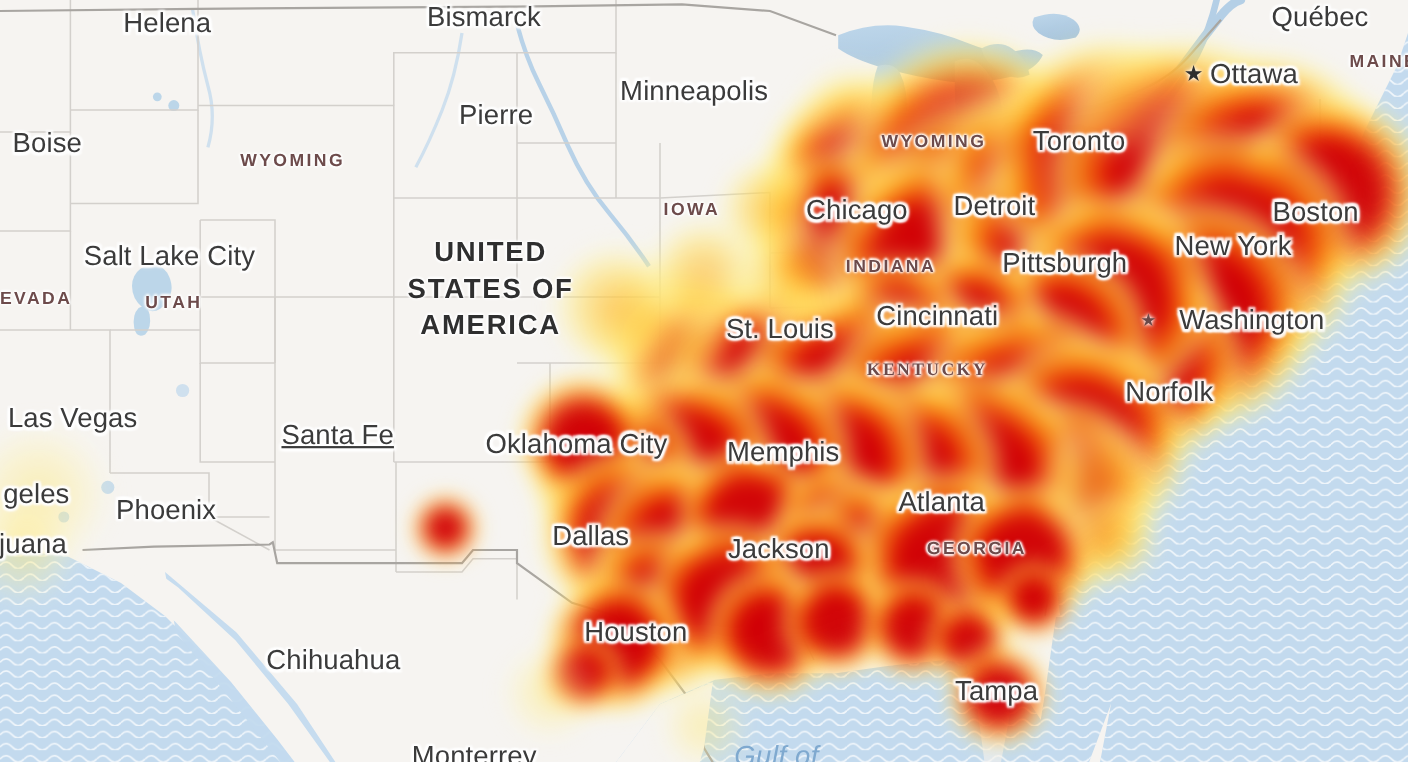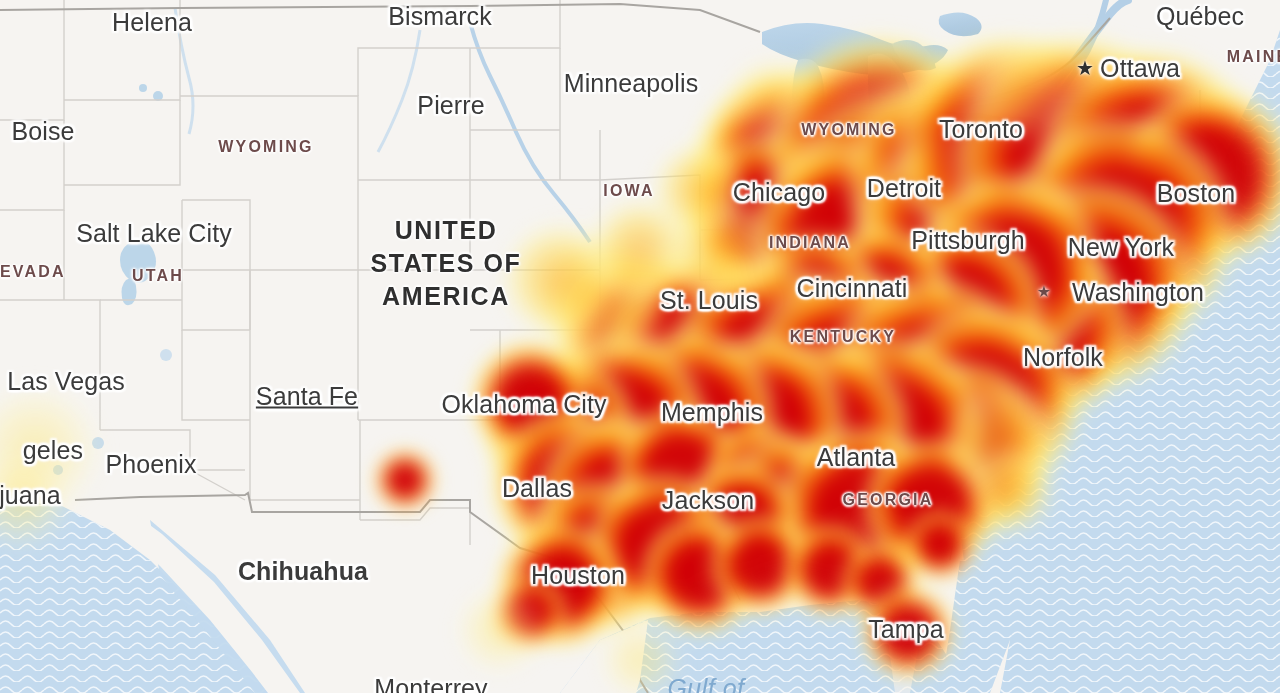--- a/index.html
+++ b/index.html
@@ -371,54 +371,54 @@
         <div class="capital-star" style="left: 1085px; top: 68px;">★</div>
         <div class="capital-star dim" style="left: 1044px; top: 292px;">★</div>
       </div>
     <div id="states-container">
         <div class="lbl state" style="left: 266px; top: 147px;">WYOMING</div>
         <div class="lbl state" style="left: 158px; top: 276px;">UTAH</div>
         <div class="lbl state" style="left: 26px; top: 272px;">NEVADA</div>
         <div class="lbl state" style="left: 629px; top: 191px;">IOWA</div>
         <div class="lbl state" style="left: 849px; top: 130px;">WYOMING</div>
         <div class="lbl state" style="left: 810px; top: 243px;">INDIANA</div>
-        <div class="lbl state" style="left: 843px; top: 337px;">KENTUCKY</div>
+        <div class="lbl state" style="left: 843px; top: 337px; font-family: Liberation Serif, serif;">KENTUCKY</div>
         <div class="lbl state" style="left: 888px; top: 500px; text-align: right;">GEORGIA</div>
         <div class="lbl state" style="left: 1258px; top: 57px;">MAINE</div>
       </div>
     <div id="cities-container">
         <div class="lbl city" style="left: 152px; top: 22px;">Helena</div>
         <div class="lbl city" style="left: 440px; top: 16px;">Bismarck</div>
         <div class="lbl city" style="left: 43px; top: 131px;">Boise</div>
         <div class="lbl city" style="left: 451px; top: 105px;">Pierre</div>
         <div class="lbl city" style="left: 631px; top: 83px;">Minneapolis</div>
         <div class="lbl city" style="left: 154px; top: 233px;">Salt Lake City</div>
         <div class="lbl city" style="left: 66px; top: 381px;">Las Vegas</div>
         <div class="lbl city" style="left: 307px; top: 396px; text-decoration: underline;">Santa Fe</div>
-        <div class="lbl city" style="left: 33px; top: 450px; margin-left: 20px;">geles</div>
+        <div class="lbl city" style="left: 33px; top: 450px;">geles</div>
         <div class="lbl city" style="left: 151px; top: 464px;">Phoenix</div>
         <div class="lbl city" style="left: 30px; top: 495px;">juana</div>
-        <div class="lbl city" style="left: 303px; top: 571px; font-weight: bold;">Chihuahua</div>
+        <div class="lbl city" style="left: 303px; top: 601px;">Chihuahua</div>
         <div class="lbl city" style="left: 431px; top: 688px;">Monterrey</div>
         <div class="lbl city" style="left: 524px; top: 404px;">Oklahoma City</div>
         <div class="lbl city" style="left: 537px; top: 488px;">Dallas</div>
         <div class="lbl city" style="left: 578px; top: 575px;">Houston</div>
         <div class="lbl city" style="left: 712px; top: 412px;">Memphis</div>
         <div class="lbl city" style="left: 708px; top: 500px;">Jackson</div>
         <div class="lbl city" style="left: 709px; top: 300px;">St. Louis</div>
         <div class="lbl city" style="left: 779px; top: 192px;">Chicago</div>
         <div class="lbl city" style="left: 890px; top: 188px; padding-left: 28px;">Detroit</div>
         <div class="lbl city" style="left: 981px; top: 129px;">Toronto</div>
         <div class="lbl city" style="left: 852px; top: 288px;">Cincinnati</div>
         <div class="lbl city" style="left: 968px; top: 240px;">Pittsburgh</div>
         <div class="lbl city" style="left: 856px; top: 457px;">Atlanta</div>
         <div class="lbl city" style="left: 906px; top: 629px;">Tampa</div>
         <div class="lbl city" style="left: 1063px; top: 357px;">Norfolk</div>
         <div class="lbl city" style="left: 1138px; top: 292px;">Washington</div>
-        <div class="lbl city" style="left: 1121px; top: 247px;">New York</div>
+        <div class="lbl city" style="left: 1121px; top: 224px;">New York</div>
         <div class="lbl city" style="left: 1196px; top: 177px; margin-top: 16px;">Boston</div>
         <div class="lbl city" style="left: 1140px; top: 68px;">Ottawa</div>
         <div class="lbl city" style="left: 1200px; top: 16px;">Québec</div>
       </div>
     <div id="water-container">
         <div class="lbl water-lbl" style="left: 706px; top: 688px;">Gulf of</div>
       </div>
     <div class="lbl country" id="country-label" style="left: 446px; top: 263px;">UNITED
 STATES OF
 AMERICA</div>

